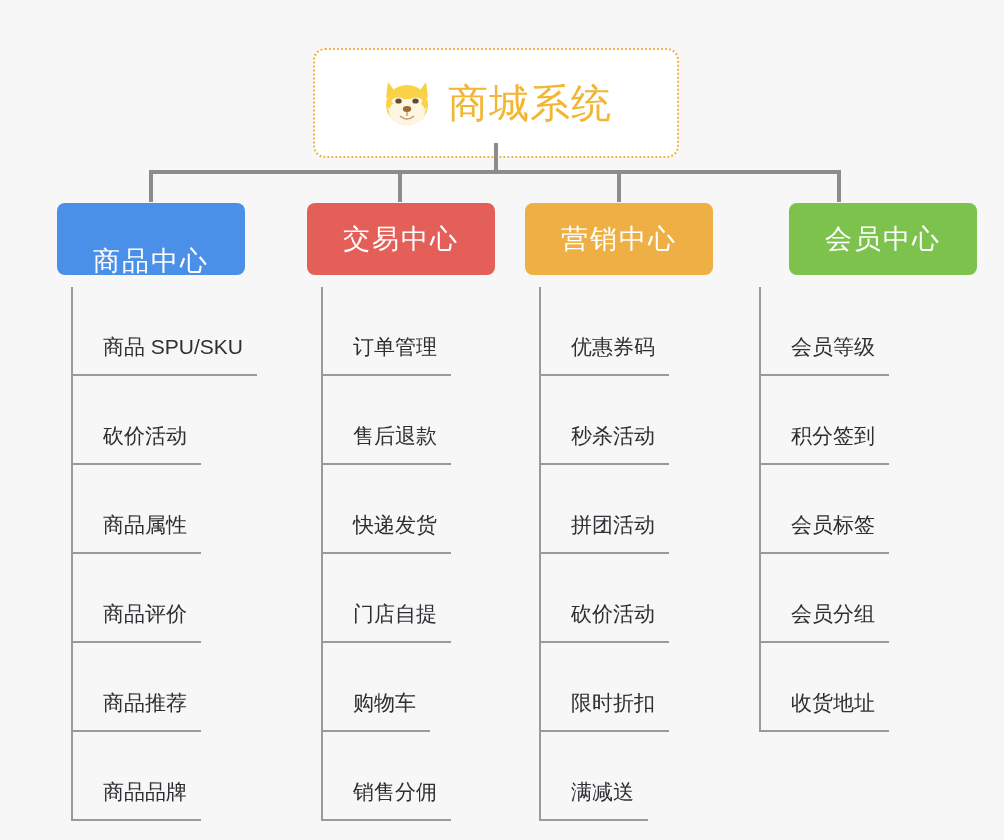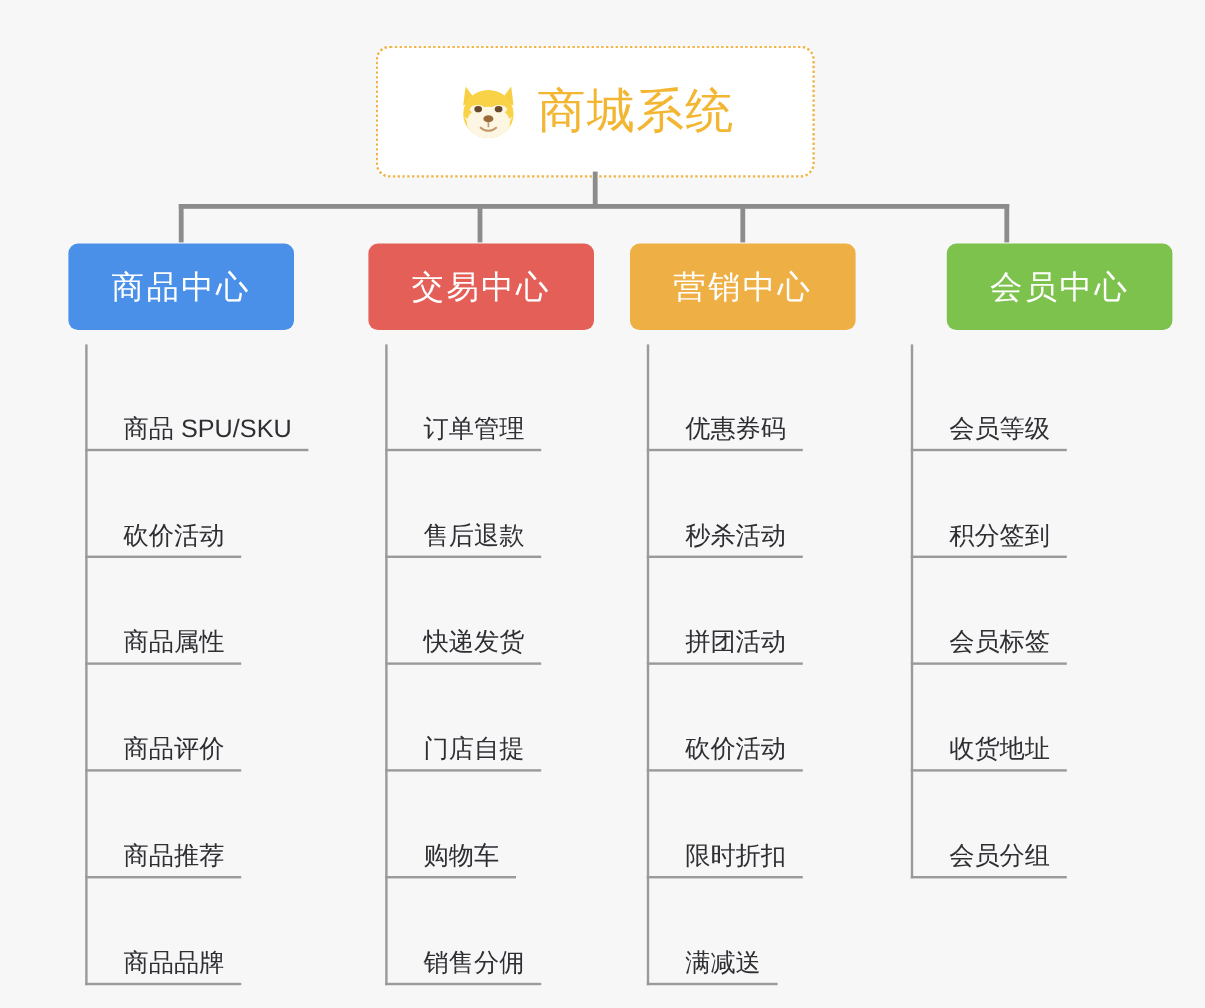--- a/index.html
+++ b/index.html
@@ -20,21 +20,21 @@
   #canvas {
     position: relative;
     width: 1004px;
     height: 840px;
   }
 
   
   .root-node {
     position: absolute;
     left: 313px;
-    top: 38px;
+    top: 48px;
     width: 366px;
     height: 110px;
     background: #ffffff;
     border: 2px dotted #f0b44a;
     border-radius: 12px;
     display: flex;
     align-items: center;
     justify-content: center;
     gap: 14px;
   }
@@ -84,21 +84,21 @@
     height: 72px;
     border-radius: 8px;
     display: flex;
     align-items: center;
     justify-content: center;
     color: #ffffff;
     font-size: 27px;
     letter-spacing: 2px;
     line-height: 1;
   }
-  .cat-box.blue   { background: #4a90e8; }
+  .cat-box.blue   { background: #4a90e8; align-items: flex-end; }
   .cat-box.red    { background: #e35f58; }
   .cat-box.orange { background: #eeaf44; }
   .cat-box.green  { background: #7cc24c; margin-left: 44px; }
 
   
   .leaf-list {
     position: relative;
     margin-top: 12px;
     margin-left: 14px;
     padding-left: 0;
@@ -111,21 +111,21 @@
     display: flex;
     align-items: flex-end;
     border-bottom: 2px solid #9a9a9a;
   }
 
   
   .leaf-item { border-bottom: none; }
   .leaf-underline {
     display: inline-block;
     border-bottom: 2px solid #9a9a9a;
-    padding: 0 14px 6px 30px;
+    padding: 0 14px 17px 30px;
     font-size: 21px;
     color: #2e2e33;
     line-height: 1;
     white-space: nowrap;
     margin-left: -2px;
     padding-left: 32px;
   }
 </style>
 </head>
 <body>
@@ -245,21 +245,21 @@
       <div class="leaf-item">
           <span class="leaf-underline">会员等级</span>
         </div>
       <div class="leaf-item">
           <span class="leaf-underline">积分签到</span>
         </div>
       <div class="leaf-item">
           <span class="leaf-underline">会员标签</span>
         </div>
       <div class="leaf-item">
+          <span class="leaf-underline">会员分组</span>
+        </div>
+      <div class="leaf-item">
           <span class="leaf-underline">收货地址</span>
         </div>
-      <div class="leaf-item">
-          <span class="leaf-underline">会员分组</span>
-        </div>
     </div>
   </div>
 
 </div>
 
 </body></html>

